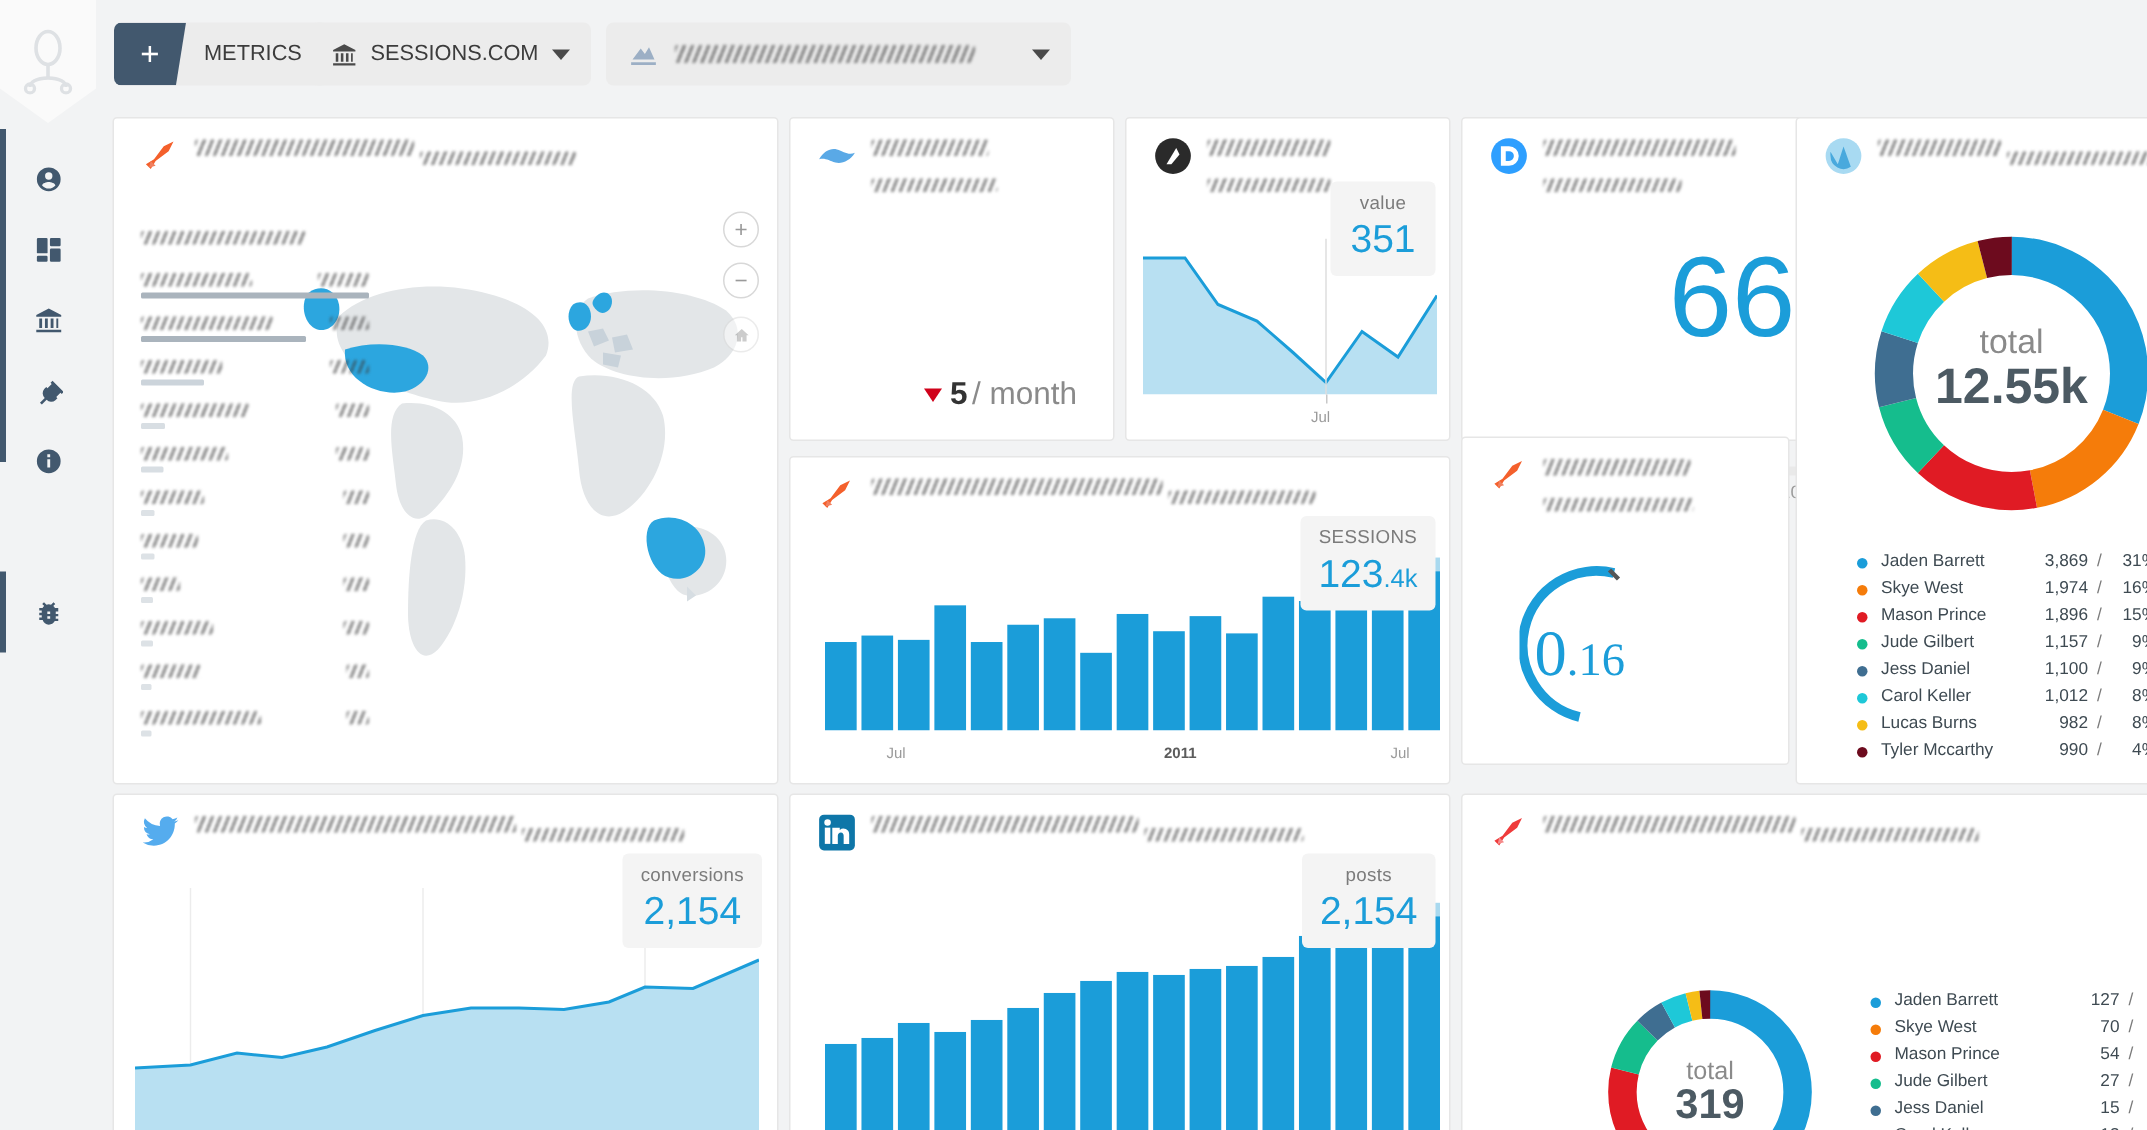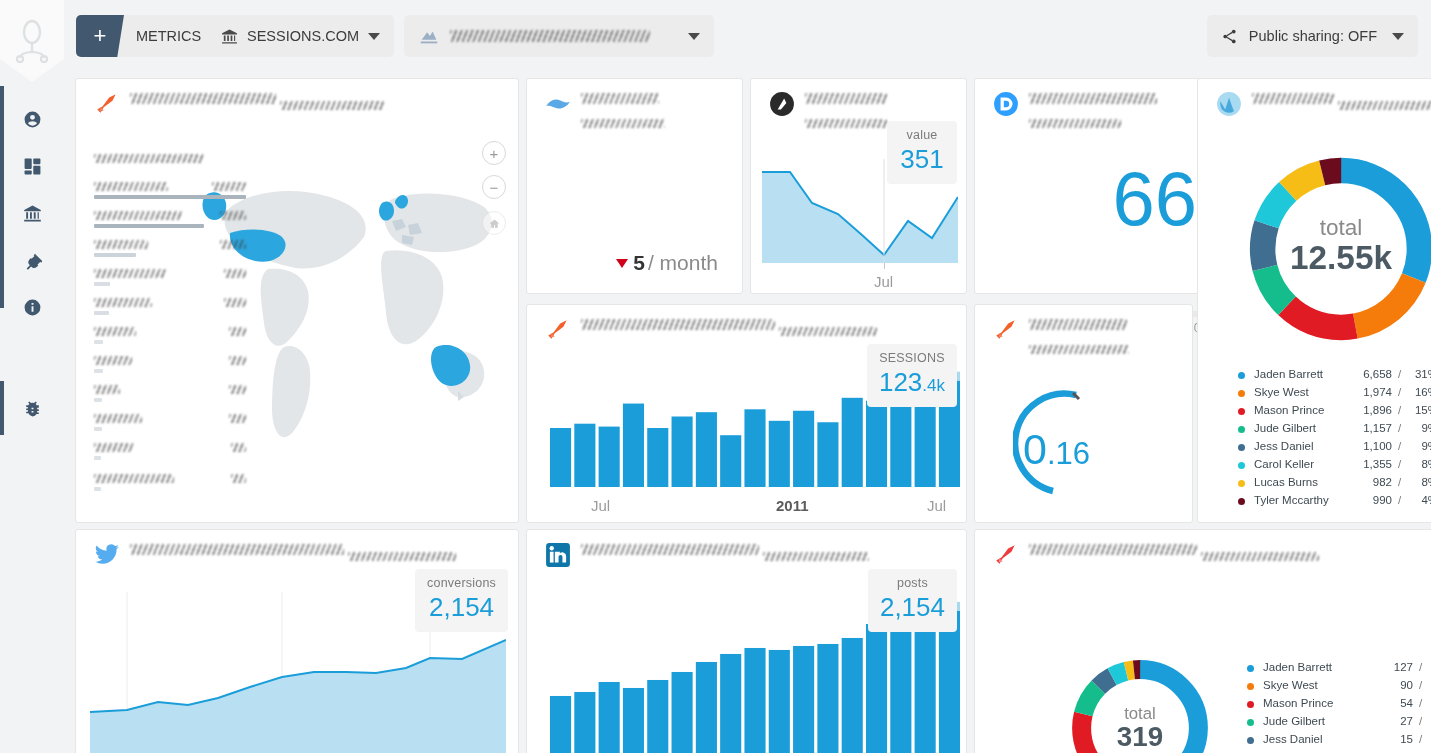--- a/index.html
+++ b/index.html
@@ -103,21 +103,21 @@
 
   
   .badge {
     position: absolute; background: #f4f4f4; border-radius: 4px;
     padding: 7px 12px 9px; text-align: center;
   }
   .badge-lbl { font-size: 12.5px; color: #7b7b7b; letter-spacing: .2px; }
   .badge-val { font-size: 26px; color: #1b9dd9; font-weight: 300; margin-top: 2px; }
   .badge-val .sm { font-size: 17px; }
 
-  .axis-lbl { position: absolute; font-size: 15px; color: #9b9b9b; }
+  .axis-lbl { position: absolute; font-size: 10px; color: #9b9b9b; }
   .axis-lbl.bold { color: #5c5c5c; font-weight: 700; }
 
   
   .pbar { position: absolute; height: 6px; background: #e9e9e9; border-radius: 1px; }
   .pbar > i { display: block; height: 100%; background: #42586e; border-radius: 1px; }
   .pct { position: absolute; font-size: 12px; color: #9b9b9b; }
   .pct b { color: #42586e; }
 
   
   .lg-row { position: absolute; left: 0; width: 100%; font-size: 11.5px; color: #3e4a52; }
@@ -204,30 +204,20 @@
 
   <div class="tb-btn" id="btn-dashboard">
     <svg width="22" height="22" viewBox="0 0 24 24" style="flex:0 0 22px;opacity:.55">
       <path d="M4 16l6-8 3 4 3-5 4 9z" fill="#5b7fa6"></path>
         <path d="M3 19h18" stroke="#5b7fa6" stroke-width="2"></path>
     </svg>
     <span class="redact" style="width:200px;height:12px;margin-left:10px"></span>
     <span class="caret" style="margin-left:auto"></span>
   </div>
 
-  <div class="tb-btn" id="btn-share">
-    <svg width="17" height="17" viewBox="0 0 24 24" fill="#3c3c3c">
-      <circle cx="18" cy="5" r="2.6"></circle>
-        <circle cx="6" cy="12" r="2.6"></circle>
-        <circle cx="18" cy="19" r="2.6"></circle>
-      <path d="M8.1 10.8l7.9-4.6M8.1 13.2l7.9 4.6" stroke="#3c3c3c" stroke-width="1.7" fill="none"></path>
-    </svg>
-    <span>Public sharing: OFF</span>
-    <span class="caret" style="margin-left:4px"></span>
-  </div>
 </div>
 
 <div id="board">
 
   <div class="card" style="left:11px; top:6px; width:444px; height:445px;">
     <div class="w-head">
       <svg class="w-ico" viewBox="0 0 24 24">
         <path d="M3 17l5-3 6-8 6-3-3 6-8 6-3 5z" fill="#f4602c"></path>
         <path d="M5 19l4-1-3-3-1 4z" fill="#f08060"></path>
       </svg>
@@ -416,21 +406,21 @@
         <circle cx="50" cy="50" r="40" stroke="#6d0b1e" stroke-dasharray="10.1 241.1" stroke-dashoffset="-241.2"></circle>
       </g>
       <text class="donut-total-lbl" x="50" y="43" text-anchor="middle" font-size="7.5">total</text>
       <text class="donut-total-val" x="50" y="60" text-anchor="middle" font-size="17">12.55k</text>
     </svg>
 
     <div style="position:absolute;left:40px;top:289px;width:218px">
       <div class="lg-row" style="top:0">
         <span class="lg-dot" style="background:#1b9dd9"></span>
         <span class="lg-name">Jaden Barrett</span>
-        <span class="lg-num" style="left:112px;width:42px">6,658</span>
+        <span class="lg-num" style="left:112px;width:42px">3,869</span>
         <span class="lg-slash" style="left:160px">/</span>
         <span class="lg-pct" style="left:170px;width:30px">31%</span>
       </div>
       <div class="lg-row" style="top:18px">
         <span class="lg-dot" style="background:#f57c0a"></span>
         <span class="lg-name">Skye West</span>
         <span class="lg-num" style="left:112px;width:42px">1,974</span>
         <span class="lg-slash" style="left:160px">/</span>
         <span class="lg-pct" style="left:170px;width:30px">16%</span>
       </div>
@@ -451,21 +441,21 @@
       <div class="lg-row" style="top:72px">
         <span class="lg-dot" style="background:#3f6e91"></span>
         <span class="lg-name">Jess Daniel</span>
         <span class="lg-num" style="left:112px;width:42px">1,100</span>
         <span class="lg-slash" style="left:160px">/</span>
         <span class="lg-pct" style="left:170px;width:30px">9%</span>
       </div>
       <div class="lg-row" style="top:90px">
         <span class="lg-dot" style="background:#1ec8d8"></span>
         <span class="lg-name">Carol Keller</span>
-        <span class="lg-num" style="left:112px;width:42px">1,355</span>
+        <span class="lg-num" style="left:112px;width:42px">1,012</span>
         <span class="lg-slash" style="left:160px">/</span>
         <span class="lg-pct" style="left:170px;width:30px">8%</span>
       </div>
       <div class="lg-row" style="top:108px">
         <span class="lg-dot" style="background:#f5bd16"></span>
         <span class="lg-name">Lucas Burns</span>
         <span class="lg-num" style="left:112px;width:42px">982</span>
         <span class="lg-slash" style="left:160px">/</span>
         <span class="lg-pct" style="left:170px;width:30px">8%</span>
       </div>
@@ -515,21 +505,21 @@
     <div class="axis-lbl" style="left:64px;top:192px">Jul</div>
     <div class="axis-lbl bold" style="left:249px;top:192px">2011</div>
     <div class="axis-lbl" style="left:400px;top:192px">Jul</div>
 
     <div class="badge" style="right:9px;top:39px;min-width:76px">
       <div class="badge-lbl">SESSIONS</div>
       <div class="badge-val"><span>123</span><span class="sm">.4k</span></div>
     </div>
   </div>
 
-  <div class="card" style="left:910px; top:232px; width:219px; height:219px;">
+  <div class="card" style="left:910px; top:219px; width:219px; height:219px;font-family:Liberation Serif, serif;">
     <div class="w-head">
       <svg class="w-ico" viewBox="0 0 24 24">
         <path d="M3 17l5-3 6-8 6-3-3 6-8 6-3 5z" fill="#f4602c"></path>
         <path d="M5 19l4-1-3-3-1 4z" fill="#f08060"></path>
       </svg>
       <div>
         <div class="redact w-title" style="width:98px"></div>
         <div class="redact w-sub" style="width:100px"></div>
       </div>
     </div>
@@ -640,21 +630,21 @@
       <div class="lg-row" style="top:0">
         <span class="lg-dot" style="background:#1b9dd9"></span>
         <span class="lg-name">Jaden Barrett</span>
         <span class="lg-num" style="left:130px;width:36px">127</span>
         <span class="lg-slash" style="left:172px">/</span>
         <span class="lg-pct" style="left:181px;width:30px">40%</span>
       </div>
       <div class="lg-row" style="top:18px">
         <span class="lg-dot" style="background:#f57c0a"></span>
         <span class="lg-name">Skye West</span>
-        <span class="lg-num" style="left:130px;width:36px">90</span>
+        <span class="lg-num" style="left:130px;width:36px">70</span>
         <span class="lg-slash" style="left:172px">/</span>
         <span class="lg-pct" style="left:181px;width:30px">22%</span>
       </div>
       <div class="lg-row" style="top:36px">
         <span class="lg-dot" style="background:#e01b24"></span>
         <span class="lg-name">Mason Prince</span>
         <span class="lg-num" style="left:130px;width:36px">54</span>
         <span class="lg-slash" style="left:172px">/</span>
         <span class="lg-pct" style="left:181px;width:30px">17%</span>
       </div>

